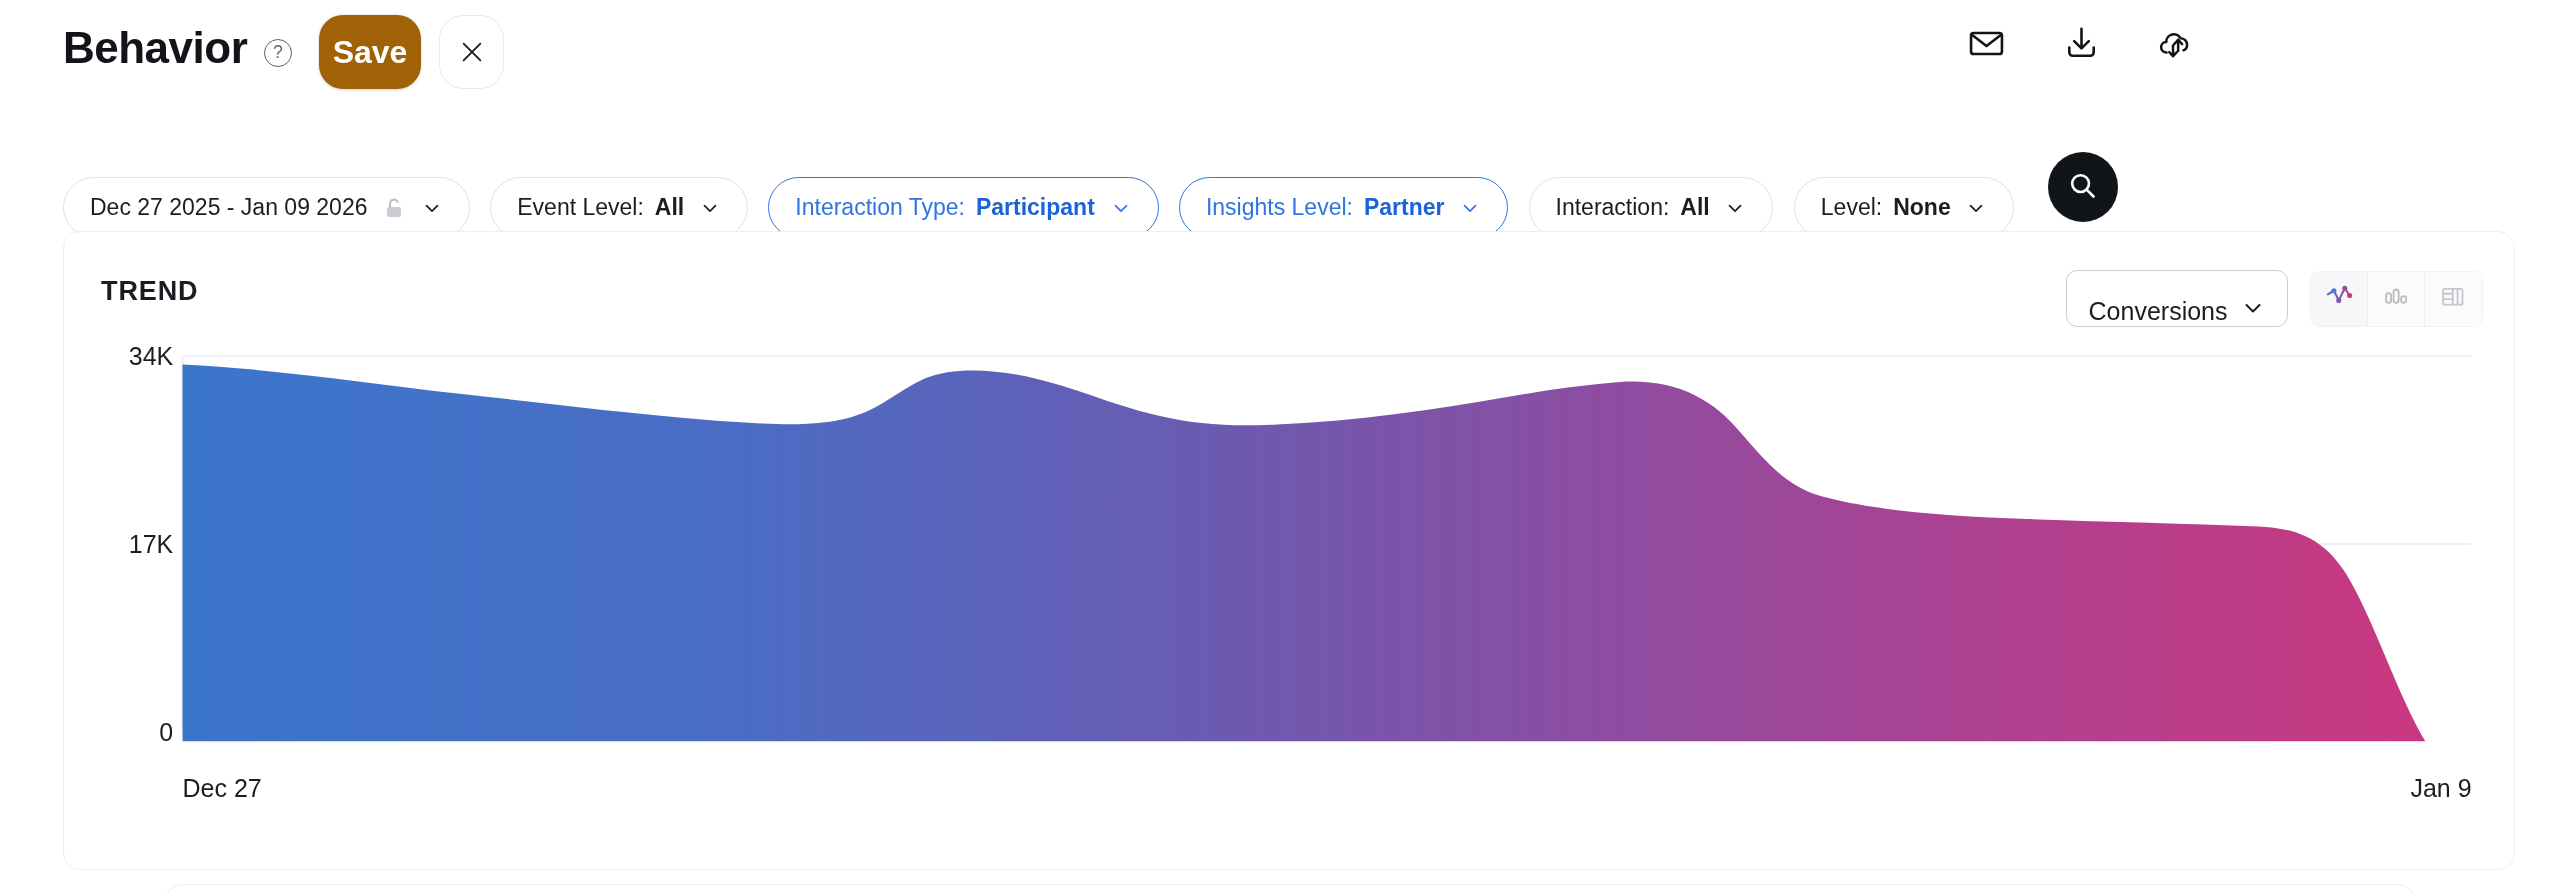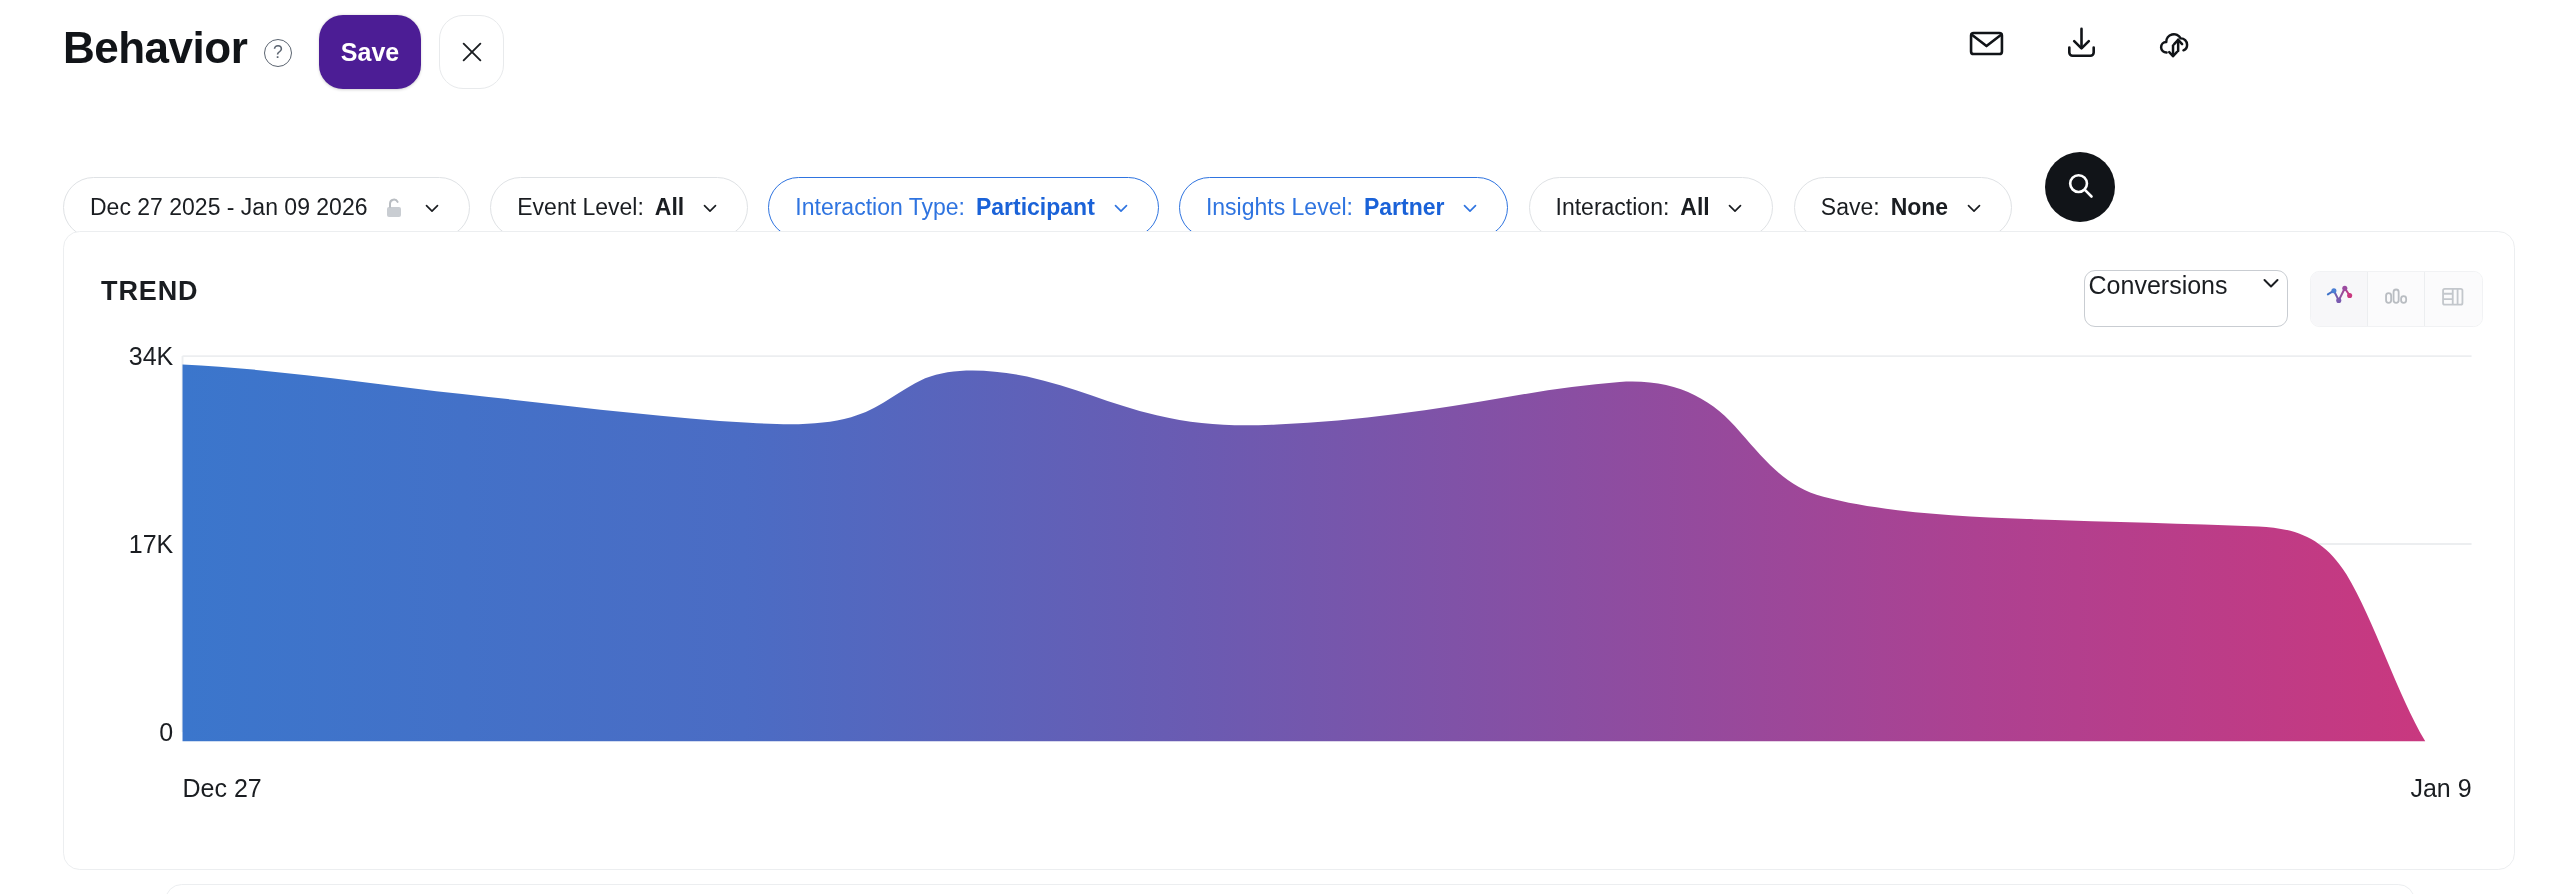--- a/index.html
+++ b/index.html
@@ -26,22 +26,22 @@
   }
   .help-icon {
     width: 28px; height: 28px; border-radius: 50%;
     border: 1.9px solid #5b6470; color: #5b6470;
     font-size: 17.6px; line-height: 24px; text-align: center;
     font-weight: normal; margin-top: 9.3px; cursor: pointer;
   }
   .save-button {
     position: absolute; left: 319px; top: 15px;
     width: 102px; height: 74px; border-radius: 24px;
-    background: #4c1d95; color: #ffffff;
-    border: none; font-size: 25px; font-weight: 600;
+    background: #a16207; color: #ffffff;
+    border: none; font-size: 32px; font-weight: 600;
     display: flex; align-items: center; justify-content: center;
     cursor: pointer; font-family: "Liberation Sans", sans-serif;
     box-shadow: 0 0.9px 2.8px rgba(0,0,0,0.18);
   }
   .close-button {
     position: absolute; left: 439px; top: 15px;
     width: 65px; height: 74px; border-radius: 24px;
     background: #ffffff; border: 1.4px solid #e8eaec;
     display: flex; align-items: center; justify-content: center;
     cursor: pointer;
@@ -103,22 +103,22 @@
     position: absolute; left: 37px; top: 31.5px;
     font-size: 27px; font-weight: bold; letter-spacing: 0.9px;
     color: #1a1d21;
   }
   .card-controls {
     position: absolute; right: 31.5px; top: 26px;
     display: flex; align-items: center; gap: 22px;
   }
   .metric-select {
     height: 57px; border-radius: 11px; border: 1.7px solid #c9cdd2;
-    background: #ffffff; display: flex; align-items: flex-start; gap: 31px;
-    padding: 0 4px; font-size: 25px; color: #1a1d21; cursor: pointer;
+    background: #ffffff; display: flex; align-items: flex-end; gap: 13px;
+    padding: 0 22px; font-size: 25px; color: #1a1d21; cursor: pointer;
   }
   .view-toggle {
     display: flex; align-items: center;
     border-radius: 9.3px; overflow: hidden;
     border: 0.9px solid #f1f2f4;
   }
   .view-btn {
     width: 57px; height: 54px; background: #fbfbfc;
     display: flex; align-items: center; justify-content: center;
     cursor: pointer; border-right: 0.9px solid #eceef0;
@@ -247,21 +247,21 @@
       <span class="chip-label">Interaction:</span>
       <span class="chip-value">All</span>
       <span class="chev">
         <svg width="22" height="22" viewBox="0 0 24 24" fill="none" stroke="#1a1d21" stroke-width="1.8" stroke-linecap="round" stroke-linejoin="round">
             <path d="M6 9.5 L12 15.5 L18 9.5"></path>
           </svg>
       </span>
     </div>
 
     <div class="chip">
-      <span class="chip-label">Save:</span>
+      <span class="chip-label">Level:</span>
       <span class="chip-value">None</span>
       <span class="chev">
         <svg width="22" height="22" viewBox="0 0 24 24" fill="none" stroke="#1a1d21" stroke-width="1.8" stroke-linecap="round" stroke-linejoin="round">
             <path d="M6 9.5 L12 15.5 L18 9.5"></path>
           </svg>
       </span>
     </div>
 
     <div class="search-button">
       <span>

